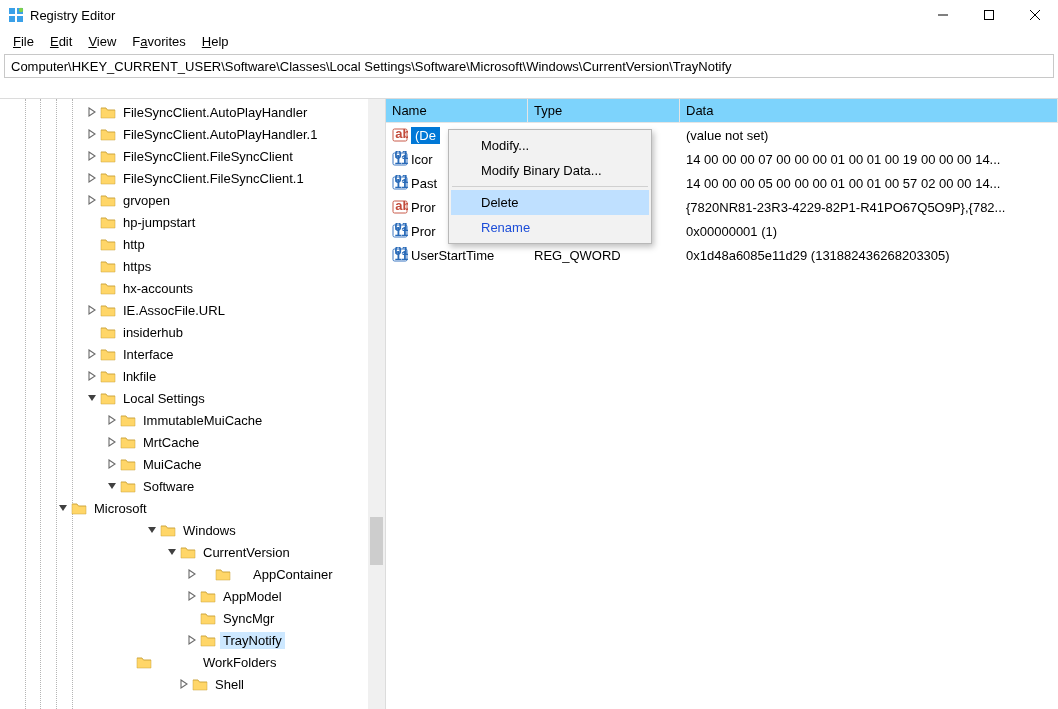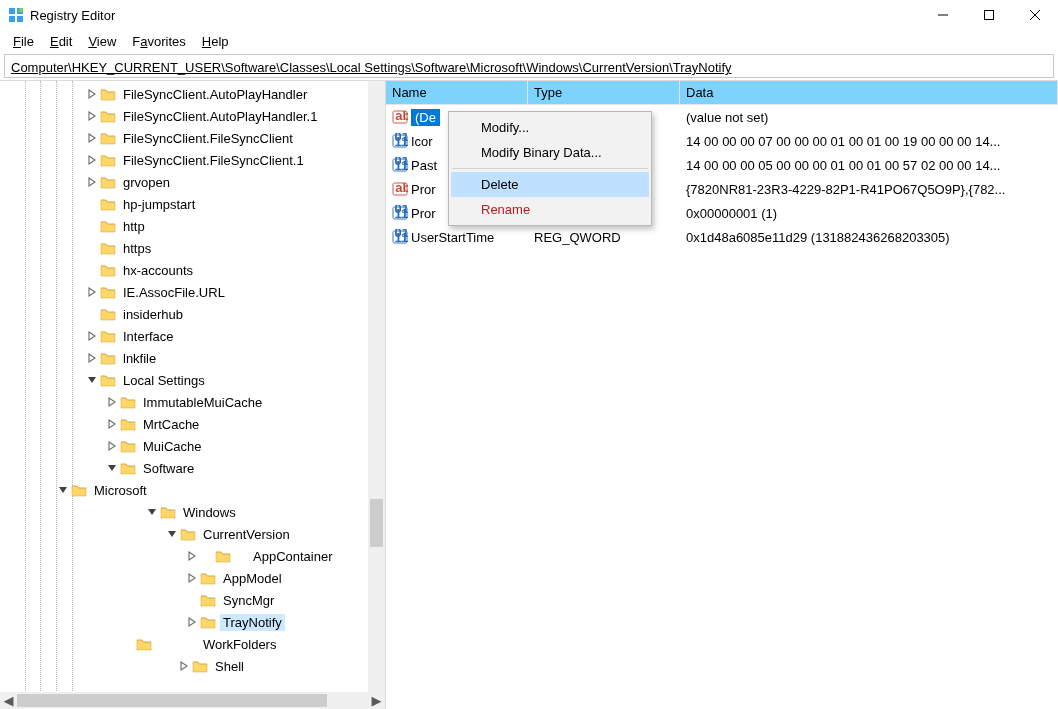--- a/index.html
+++ b/index.html
@@ -13,21 +13,21 @@
   .win-controls { display: flex; height: 100%; }
   .win-btn { width: 46px; display: flex; align-items: center; justify-content: center; }
   .win-btn svg { width: 10px; height: 10px; }
 
   
   .menubar { height: 22px; display: flex; align-items: center; padding: 0 6px; gap: 2px; }
   .menu-item { padding: 2px 7px; }
   .menu-item .ul { text-decoration: underline; }
 
   
-  .addressbar { height: 24px; border: 1px solid #c8c8c8; margin: 2px 4px 2px 4px; padding: 2px 6px; display: flex; align-items: flex-end; white-space: nowrap; overflow: hidden; text-decoration: underline; }
+  .addressbar { height: 24px; border: 1px solid #c8c8c8; margin: 2px 4px 20px 4px; padding: 2px 6px; display: flex; align-items: center; white-space: nowrap; overflow: hidden; }
 
   
   .main { display: flex; height: calc(709px - 30px - 22px - 28px); border-top: 1px solid #dcdcdc; }
   .left-pane { width: 386px; border-right: 1px solid #dcdcdc; position: relative; overflow: hidden; }
   .right-pane { flex: 1; overflow: hidden; position: relative; }
 
   
   .tree { padding-top: 2px; position: relative; height: 100%; }
   .tree-row { height: 22px; display: flex; align-items: center; white-space: nowrap; }
   .tree-row .expander { width: 16px; display: inline-flex; align-items: center; justify-content: center; color: #6b6b6b; font-size: 11px; }
@@ -60,21 +60,21 @@
   .list-row .cell-name { width: 142px; display: flex; align-items: center; gap: 3px; }
   .list-row .cell-type { width: 152px; }
   .list-row .cell-data { flex: 1; }
   .list-row.selected .cell-name .val-label { background: #0078d7; color: #fff; padding: 1px 4px; }
   .value-icon { width: 16px; height: 16px; display: inline-flex; align-items: center; justify-content: center; flex: 0 0 auto; }
 
   
   .context-menu { position: absolute; background: #f2f2f2; border: 1px solid #b8b8b8; box-shadow: 2px 3px 6px rgba(0,0,0,0.25); padding: 3px 2px; z-index: 50; width: 204px; }
   .context-menu .cm-item { height: 25px; display: flex; align-items: center; padding: 0 28px 0 30px; }
   .context-menu .cm-item.hover { background: #bfe0ff; }
-  .context-menu .cm-item.disabled { color: #b91c1c; }
+  .context-menu .cm-item.disabled { color: #1d4ed8; }
   .context-menu .cm-sep { height: 1px; background: #d0d0d0; margin: 3px 1px; }
 
   
   .folder-svg { fill: #ffd668; stroke: #caa23a; stroke-width: 0.5; }
 
 </style>
 </head>
 <body>
 
 <div class="titlebar">

